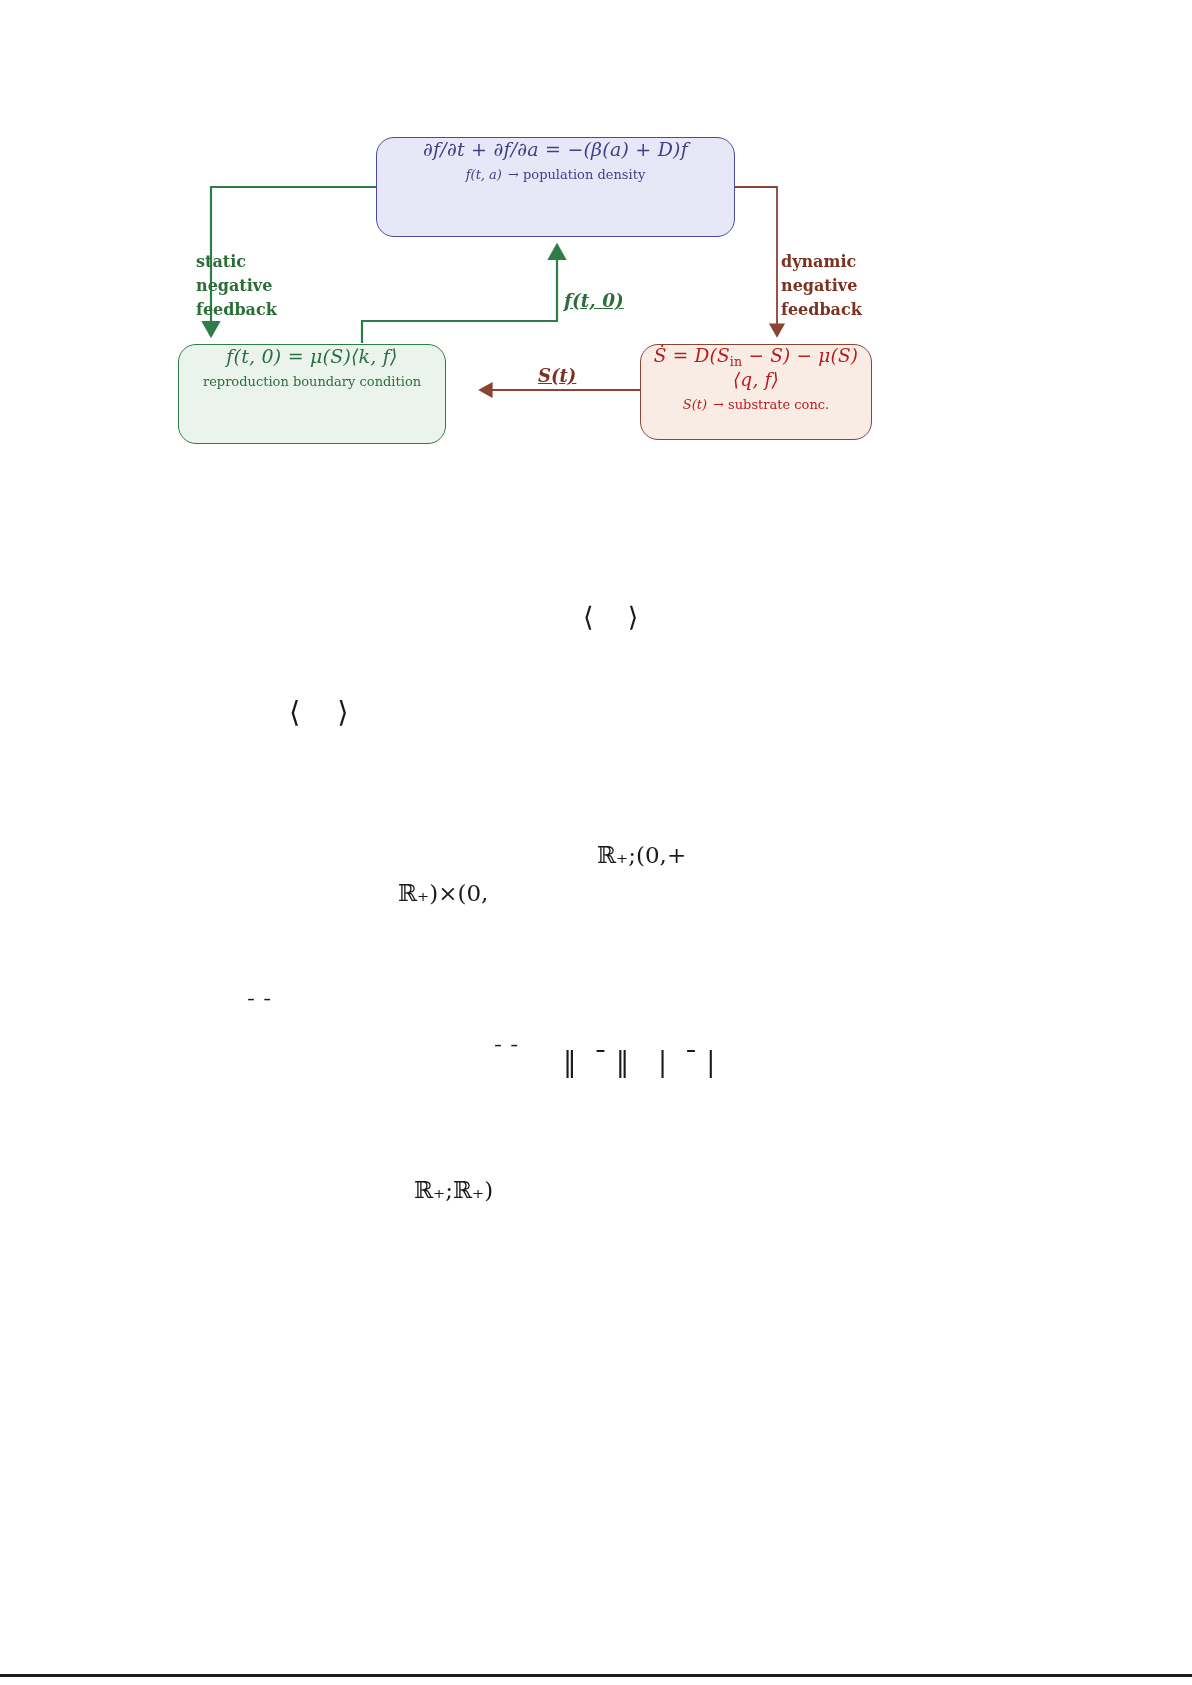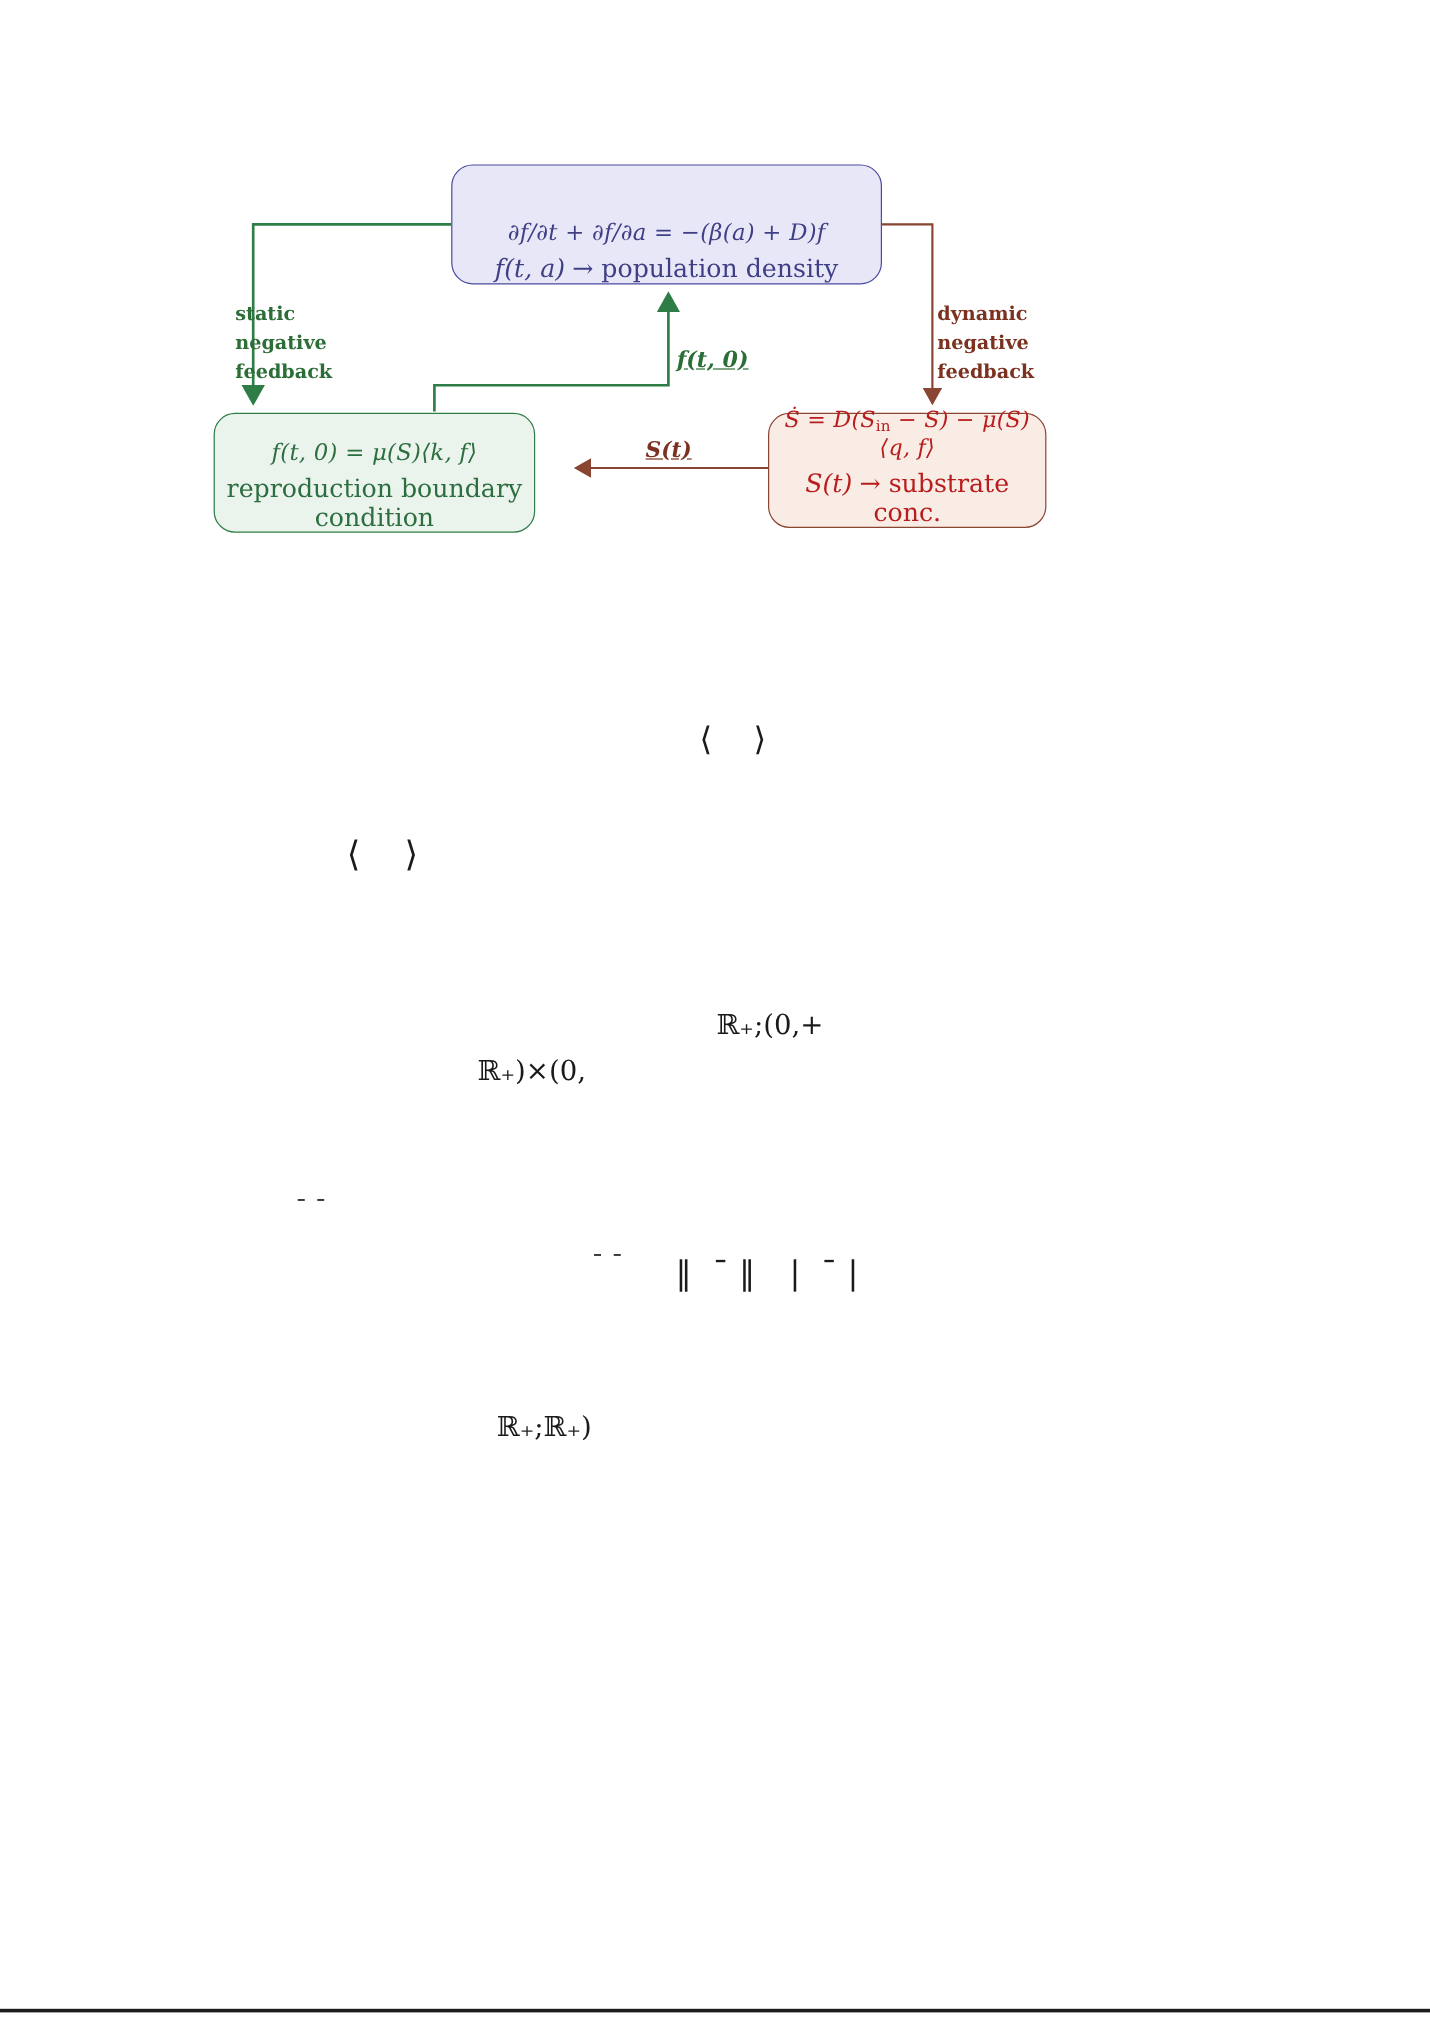--- a/index.html
+++ b/index.html
@@ -11,27 +11,27 @@
     overflow:hidden;
     font-family:"DejaVu Serif", serif;
   }
   
   .fbox{
     position:absolute;
     border-radius:18px;
     display:flex;
     flex-direction:column;
     align-items:center;
-    justify-content:flex-end;
+    justify-content:flex-start;
     gap:7px;
     box-sizing:border-box;
     text-align:center;
   }
   .fbox .eq{font-size:19px;font-style:italic;letter-spacing:.2px;}
-  .fbox .cap{font-size:21px;}
+  .fbox .cap{font-size:13px;}
   .fbox .cap .m{font-style:italic;margin-right:6px;}
   .pde-box{
     left:376px;top:137px;width:359px;height:100px;
     background:#e7e7f8;border:1.6px solid #4a4a9e;color:#3f3f86;
   }
   .boundary-box{
     left:178px;top:344px;width:268px;height:100px;
     background:#eaf3ec;border:1.6px solid #2e7d46;color:#2c6e3f;
   }
   .substrate-box{

